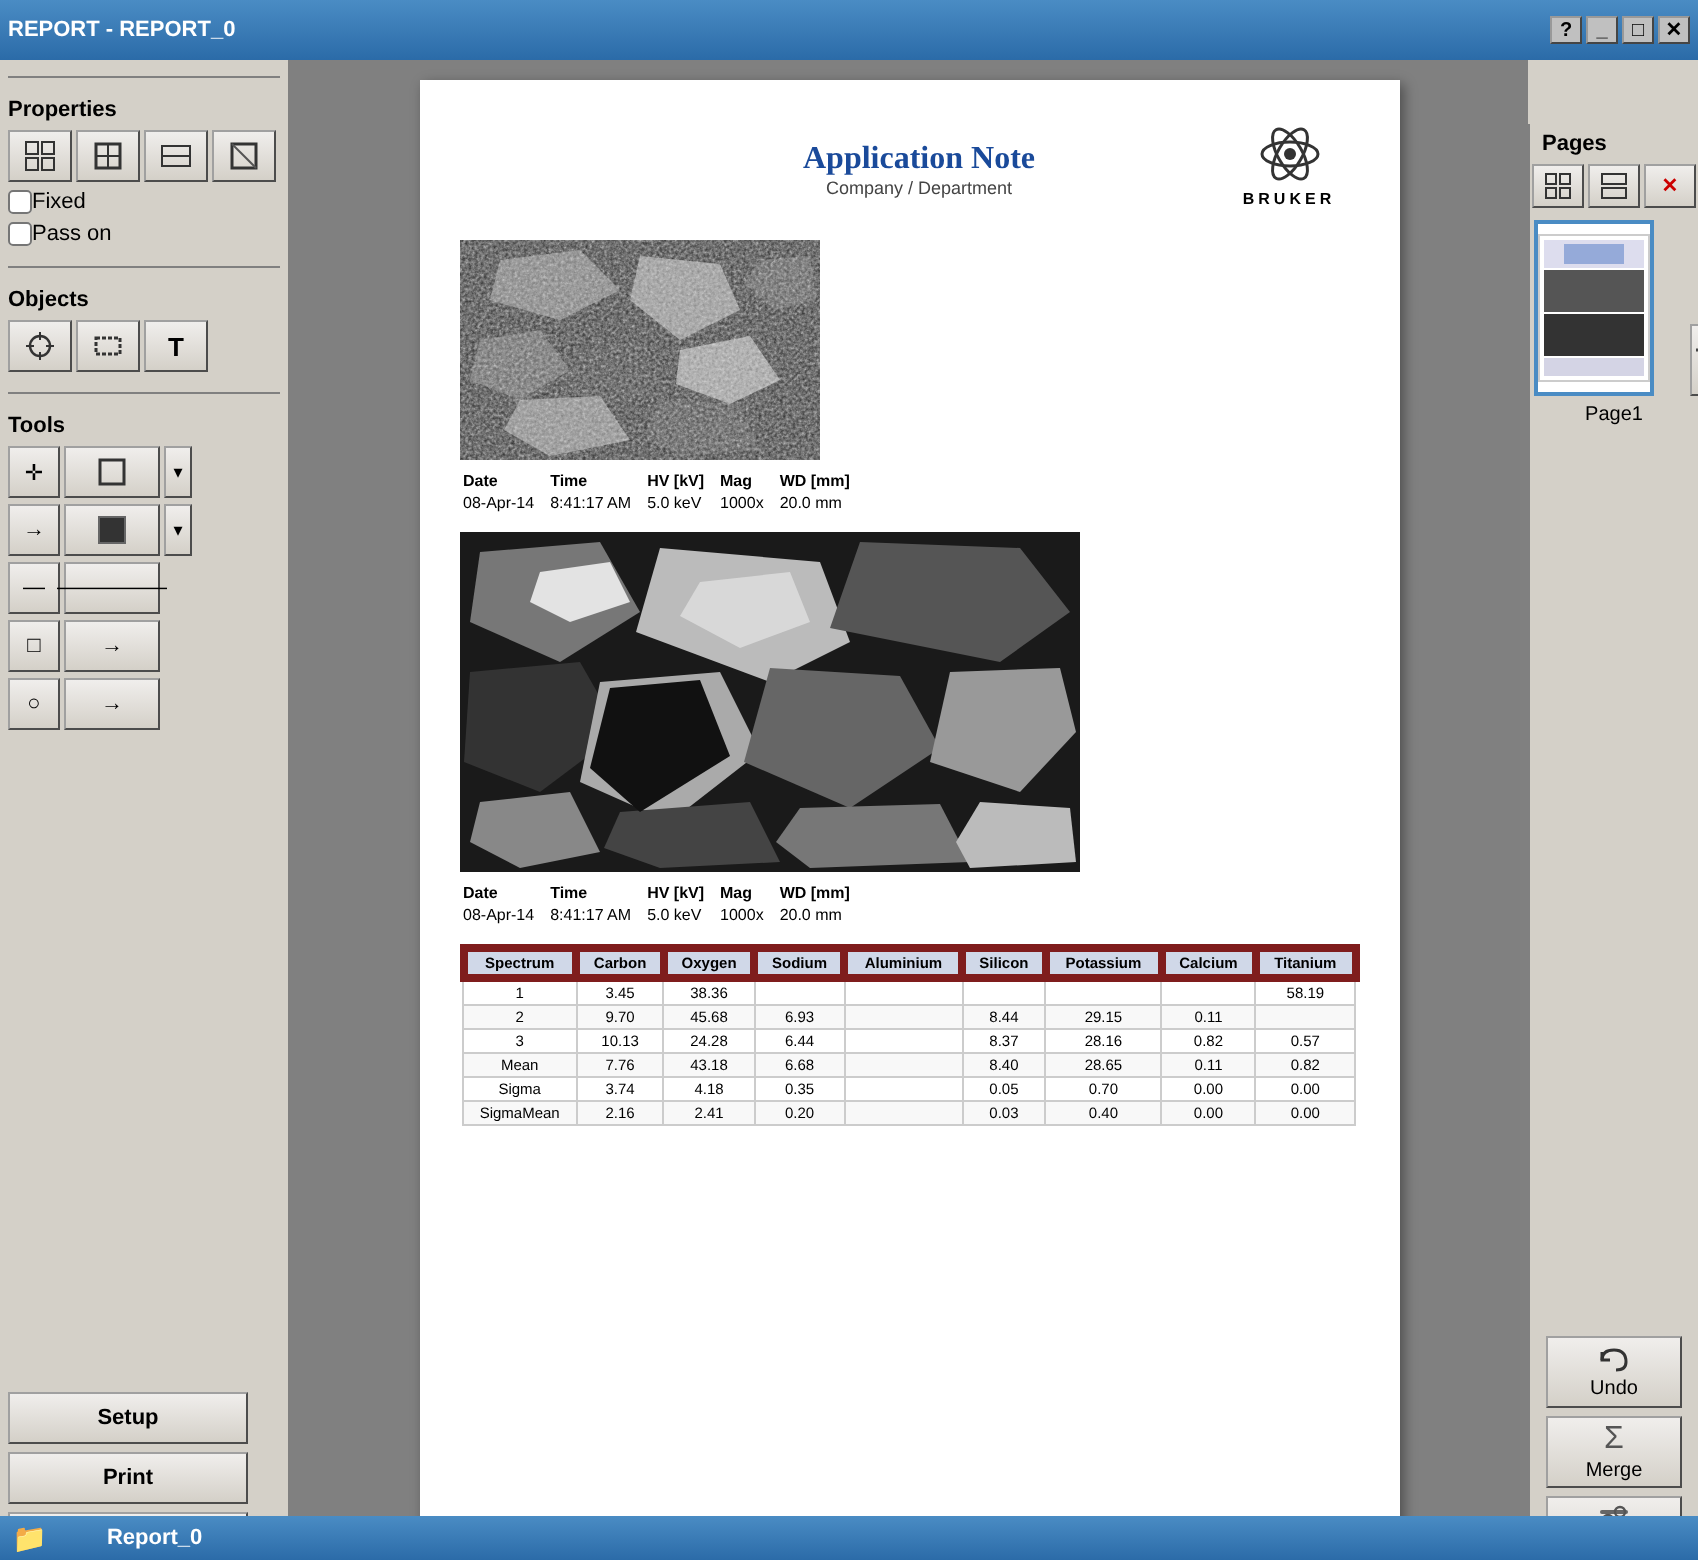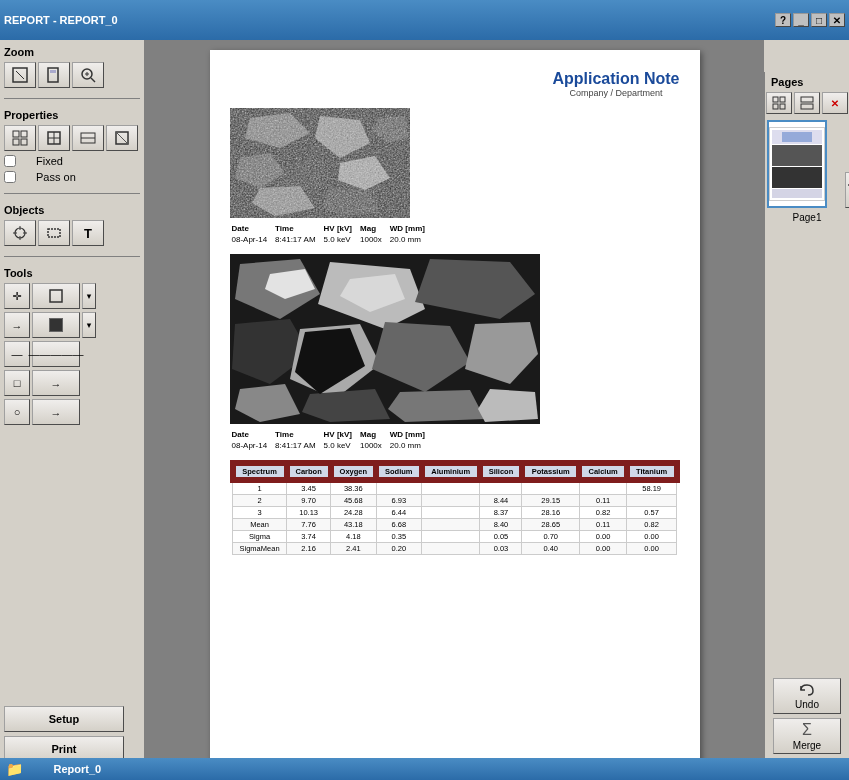--- a/index.html
+++ b/index.html
@@ -2,21 +2,21 @@
 <html><head>
   <meta charset="utf-8">
   <style>
     * { margin: 0; padding: 0; box-sizing: border-box; }
     body { font-family: 'Segoe UI', Arial, sans-serif; font-size: 11px; background: #d4d0c8; width: 849px; height: 780px; overflow: hidden; }
 
     
     #title-bar {
       background: linear-gradient(to bottom, #4a8cc4, #2b6ba8);
       color: white;
-      height: 40px;
+      height: 30px;
       display: flex;
       align-items: center;
       justify-content: space-between;
       padding: 0 4px;
       font-size: 11px;
       font-weight: bold;
     }
     #title-bar-controls { display: flex; gap: 2px; }
     #title-bar-controls span {
       width: 16px; height: 14px; background: #c0c0c0; border: 1px outset #999;
@@ -36,21 +36,21 @@
 
     .tool-group { display: flex; gap: 2px; flex-wrap: wrap; }
 
     .tool-btn {
       width: 32px; height: 26px; background: linear-gradient(to bottom, #f0eeec, #d4d0c8);
       border: 1px outset #a0a0a0; display: flex; align-items: center; justify-content: center;
       cursor: pointer; font-size: 12px;
     }
 
     .checkbox-group { display: flex; flex-direction: column; gap: 4px; }
-    .checkbox-row { display: flex; align-items: center; gap: 20px; }
+    .checkbox-row { display: flex; align-items: center; gap: 0; }
     .checkbox-row input[type=checkbox] { width: 12px; height: 12px; }
 
     .section-divider { border-top: 1px solid #808080; margin: 2px 0; }
 
     #bottom-buttons { margin-top: auto; display: flex; flex-direction: column; gap: 4px; }
     .bottom-btn {
       width: 120px; height: 26px; background: linear-gradient(to bottom, #f0eeec, #d4d0c8);
       border: 1px outset #a0a0a0; cursor: pointer; font-size: 11px; font-weight: bold;
       display: flex; align-items: center; justify-content: center;
     }
@@ -76,21 +76,21 @@
     }
 
     .sem-image { width: 180px; height: 110px; background: #333; margin-bottom: 4px; display: flex; align-items: center; justify-content: center; overflow: hidden; }
     .sem-image-2 { width: 310px; height: 170px; background: #333; margin-bottom: 4px; overflow: hidden; }
 
     .image-meta { font-size: 8px; color: #000; margin-bottom: 8px; }
     .image-meta table { border: none; }
     .image-meta td { padding: 0 6px 0 0; }
 
     .data-table { width: 100%; border-collapse: collapse; font-size: 7.5px; margin-top: 6px; }
-    .data-table th { background: #d0d8e8; border: 6px solid #7f1d1d; padding: 1px 3px; text-align: center; }
+    .data-table th { background: #d0d8e8; border: 4px solid #7f1d1d; padding: 1px 3px; text-align: center; }
     .data-table td { border: 1px solid #ccc; padding: 1px 3px; text-align: center; }
     .data-table tr:nth-child(even) td { background: #f8f8f8; }
 
     
     #right-panel {
       width: 85px; background: #d4d0c8; border-left: 1px solid #808080;
       display: flex; flex-direction: column; align-items: center; padding: 4px 2px; gap: 4px; flex-shrink: 0; margin-top: 32px;
     }
 
     .pages-title { font-size: 11px; font-weight: bold; width: 100%; text-align: left; padding-left: 4px; }
@@ -152,45 +152,20 @@
     <span>_</span>
     <span>□</span>
     <span>✕</span>
   </div>
 </div>
 
 <div id="main-container">
 
   <div id="left-panel">
 
-    <div>
-      <div class="section-title">Zoom</div>
-      <div class="tool-group">
-        <button class="tool-btn">
-          <svg width="16" height="16" viewBox="0 0 16 16">
-              <rect x="1" y="1" width="14" height="14" fill="none" stroke="#333" stroke-width="1.5"></rect>
-              <line x1="4" y1="4" x2="12" y2="12" stroke="#333" stroke-width="1"></line>
-            </svg>
-        </button>
-        <button class="tool-btn">
-          <svg width="16" height="16" viewBox="0 0 16 16">
-              <rect x="2" y="1" width="10" height="14" fill="none" stroke="#333" stroke-width="1.5"></rect>
-              <rect x="4" y="3" width="6" height="3" fill="#aac"></rect>
-            </svg>
-        </button>
-        <button class="tool-btn">
-          <svg width="16" height="16" viewBox="0 0 16 16">
-              <circle cx="7" cy="7" r="5" fill="none" stroke="#333" stroke-width="1.5"></circle>
-              <line x1="11" y1="11" x2="15" y2="15" stroke="#333" stroke-width="1.5"></line>
-              <line x1="5" y1="7" x2="9" y2="7" stroke="#333" stroke-width="1"></line>
-              <line x1="7" y1="5" x2="7" y2="9" stroke="#333" stroke-width="1"></line>
-            </svg>
-        </button>
-      </div>
-    </div>
 
     <div class="section-divider"></div>
 
     <div>
       <div class="section-title">Properties</div>
       <div class="tool-group">
         <button class="tool-btn">
           <svg width="16" height="16" viewBox="0 0 16 16">
               <rect x="1" y="1" width="6" height="6" fill="none" stroke="#333" stroke-width="1"></rect>
               <rect x="9" y="1" width="6" height="6" fill="none" stroke="#333" stroke-width="1"></rect>
@@ -300,22 +275,32 @@
       <button class="bottom-btn">Hide</button>
     </div>
   </div>
 
   <div id="canvas-area">
     <div id="page-canvas">
 
       <div class="report-header">
         <div style="width:80px;"></div>
         <div class="report-title">
-          <h2 style="color:#1a4a9a; font-size:16px;">Application Note</h2>
+          <h2 style="color:#1a4a9a; font-size:16px;font-family:Liberation Serif, serif;">Application Note</h2>
           <p style="font-size:9px; color:#444;">Company / Department</p>
+        </div>
+        <div class="bruker-logo">
+
+          <svg width="60" height="35" viewBox="0 0 60 35">
+            <ellipse cx="30" cy="17" rx="14" ry="6" fill="none" stroke="#333" stroke-width="1.5"></ellipse>
+            <ellipse cx="30" cy="17" rx="14" ry="6" fill="none" stroke="#333" stroke-width="1.5" transform="rotate(60 30 17)"></ellipse>
+            <ellipse cx="30" cy="17" rx="14" ry="6" fill="none" stroke="#333" stroke-width="1.5" transform="rotate(-60 30 17)"></ellipse>
+            <circle cx="30" cy="17" r="3" fill="#333"></circle>
+          </svg>
+          <span style="font-size:8px; font-weight:bold; letter-spacing:2px;">BRUKER</span>
         </div>
       </div>
 
       <div>
         <div class="sem-image">
           <svg width="180" height="110" viewBox="0 0 180 110">
             <defs>
               <filter id="grain1">
                 <feTurbulence type="fractalNoise" baseFrequency="0.65" numOctaves="3" stitchTiles="stitch"></feTurbulence>
                 <feColorMatrix type="saturate" values="0"></feColorMatrix>

